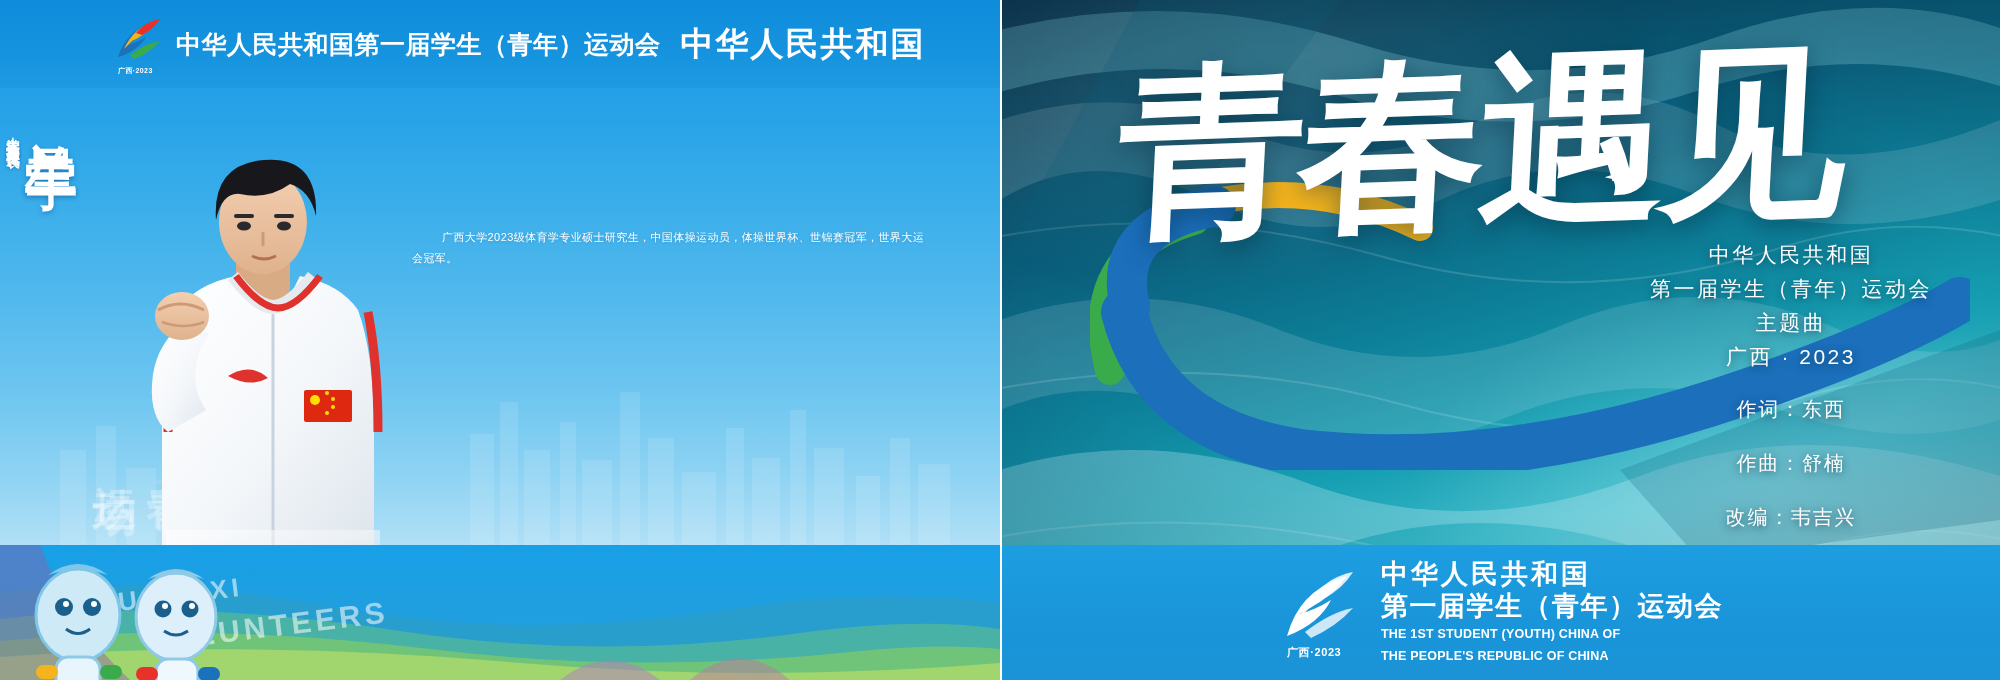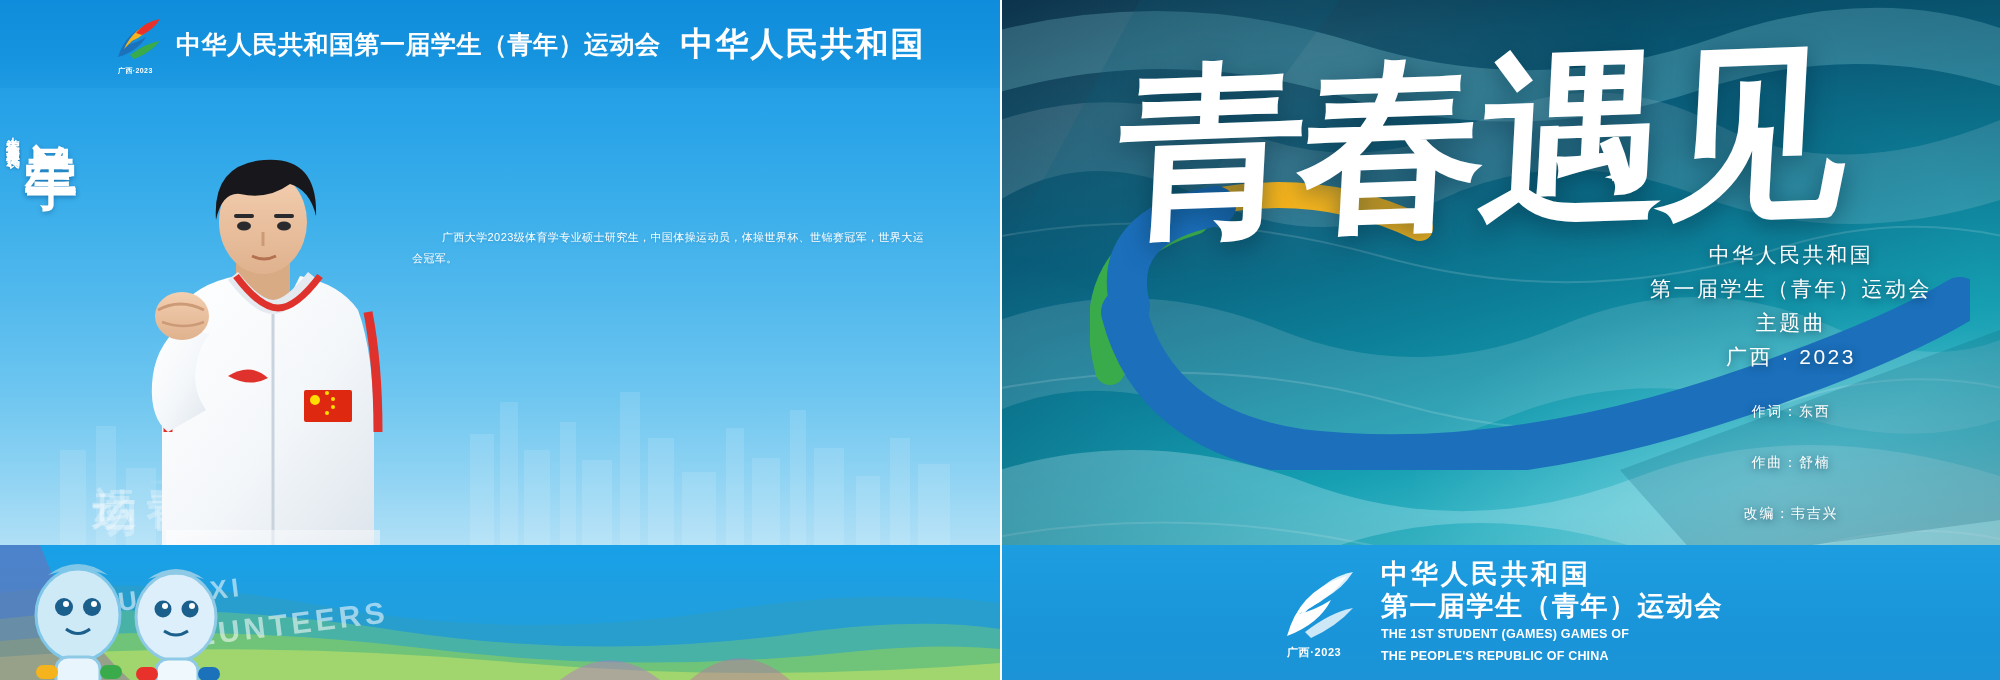--- a/index.html
+++ b/index.html
@@ -141,21 +141,21 @@
   }
   .swoosh { position: absolute; left: 90px; top: 180px; width: 880px; height: 290px; }
 
   .rp-credits {
     position: absolute; right: 68px; top: 238px;
     text-align: center; color: #ffffff;
     text-shadow: 0 2px 8px rgba(2,40,60,.65);
   }
   .rc-big { font-size: 21px; line-height: 1.62; letter-spacing: 2.5px; white-space: nowrap; }
   .rc-mid { font-size: 21px; line-height: 1.62; letter-spacing: 2.5px; white-space: nowrap; }
-  .rc-small { font-size: 14px; line-height: 1.85; letter-spacing: 1.8px; white-space: nowrap; margin-top: 25px; }
+  .rc-small { font-size: 20px; line-height: 1.85; letter-spacing: 1.8px; white-space: nowrap; margin-top: 17px; }
 
   .rp-bottom {
     position: absolute; left: 0; bottom: 0; width: 1000px; height: 135px;
     background: linear-gradient(180deg,#1d9ee0 0%, #1a95da 55%, #1b93d6 100%);
     display: flex; align-items: center; justify-content: center;
   }
   .rp-bottom-inner { display: flex; align-items: center; }
   .emblem-lg { position: relative; width: 86px; height: 94px; margin-right: 18px; }
   .emblem-lg-sub {
     position: absolute; left: 10px; bottom: 0px;
@@ -399,21 +399,21 @@
             <path d="M10 70 Q22 26 64 12 Q48 36 22 48 Q38 44 54 34 Q42 58 10 70 Z" fill="#ffffff"></path>
             <path d="M20 56 Q36 20 70 10 Q54 32 32 42 Z" fill="#ffffff" opacity=".92"></path>
             <path d="M38 28 Q54 10 76 6 Q66 22 48 32 Z" fill="#ffffff" opacity=".85"></path>
             <path d="M28 66 Q54 46 76 42 Q60 60 34 72 Z" fill="#ffffff" opacity=".78"></path>
           </svg>
           <div class="emblem-lg-sub">广西·2023</div>
         </div>
         <div>
           <div class="lockup2-cn1">中华人民共和国</div>
           <div class="lockup2-cn2">第一届学生（青年）运动会</div>
-          <div class="lockup2-en">THE 1ST STUDENT (GAMES) GAMES OF</div>
+          <div class="lockup2-en">THE 1ST STUDENT (YOUTH) CHINA OF</div>
           <div class="lockup2-en">THE PEOPLE'S REPUBLIC OF CHINA</div>
         </div>
       </div>
     </div>
   </div>
 
   <div class="divider-v"></div>
 </div>
 
 </body></html>

